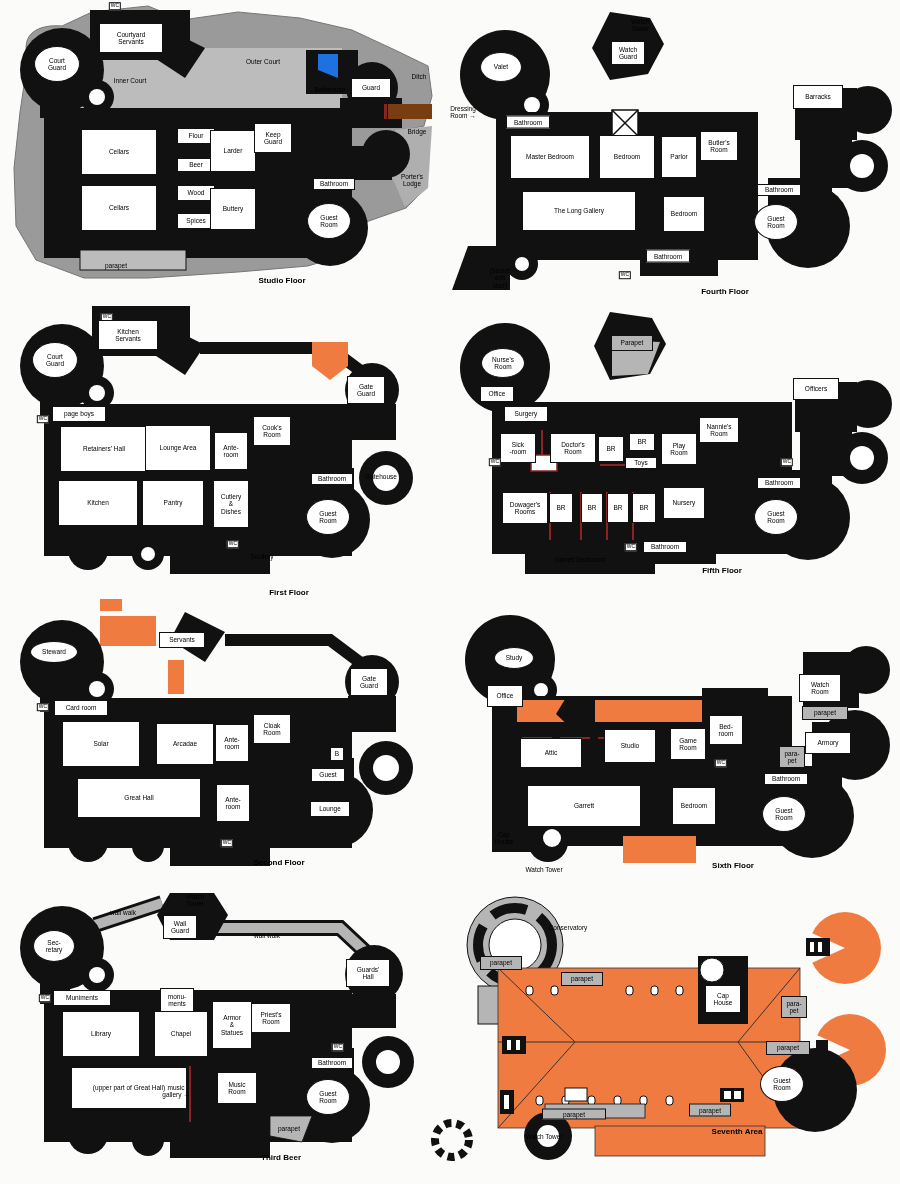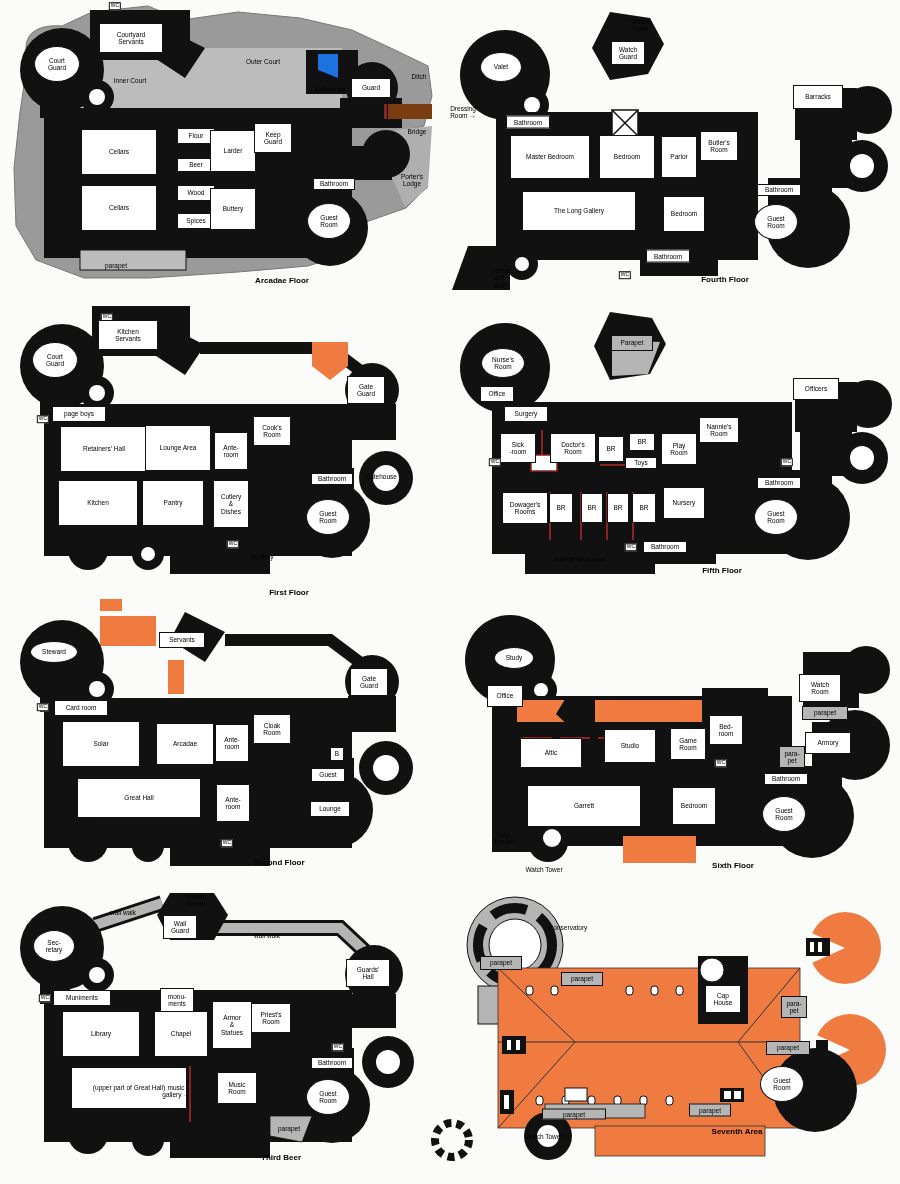--- a/index.html
+++ b/index.html
@@ -253,21 +253,21 @@
       <div class="lbl room" style="left: 196px; top: 193px; width: 38px; height: 16px;">Wood</div>
       <div class="lbl room" style="left: 196px; top: 221px; width: 38px; height: 16px;">Spices</div>
       <div class="lbl room" style="left: 233px; top: 151px; width: 46px; height: 42px;">Larder</div>
       <div class="lbl room" style="left: 233px; top: 209px; width: 46px; height: 42px;">Buttery</div>
       <div class="lbl room" style="left: 273px; top: 138px; width: 38px; height: 30px;">Keep
 Guard</div>
       <div class="lbl room" style="left: 334px; top: 184px; width: 42px; height: 12px;">Bathroom</div>
       <div class="lbl room round" style="left: 329px; top: 221px; width: 44px; height: 36px;">Guest
 Room</div>
       <div class="lbl bare" style="left: 116px; top: 266px;">parapet</div>
-      <div class="lbl title" style="left: 282px; top: 281px;">Arcadae Floor</div>
+      <div class="lbl title" style="left: 282px; top: 281px;">Studio Floor</div>
       <div class="lbl tiny" style="left: 107px; top: 317px;">WC</div>
       <div class="lbl room" style="left: 128px; top: 335px; width: 60px; height: 30px;">Kitchen
 Servants</div>
       <div class="lbl room round" style="left: 55px; top: 360px; width: 46px; height: 36px;">Court
 Guard</div>
       <div class="lbl tiny" style="left: 43px; top: 419px;">WC</div>
       <div class="lbl room" style="left: 79px; top: 414px; width: 54px; height: 16px;">page boys</div>
       <div class="lbl room" style="left: 104px; top: 449px; width: 88px; height: 46px;">Retainers' Hall</div>
       <div class="lbl room" style="left: 178px; top: 448px; width: 66px; height: 46px;">Lounge Area</div>
       <div class="lbl room" style="left: 231px; top: 451px; width: 34px; height: 38px;">Ante-
@@ -357,21 +357,21 @@
       <div class="lbl room" style="left: 579px; top: 211px; width: 114px; height: 40px;">The Long Gallery</div>
       <div class="lbl room" style="left: 684px; top: 214px; width: 42px; height: 36px;">Bedroom</div>
       <div class="lbl room" style="left: 668px; top: 256px; width: 44px; height: 13px;">Bathroom</div>
       <div class="lbl tiny" style="left: 625px; top: 275px;">WC</div>
       <div class="lbl bare" style="left: 500px; top: 278px;">(secret
 exit
 stair)</div>
       <div class="lbl room" style="left: 779px; top: 190px; width: 44px; height: 12px;">Bathroom</div>
       <div class="lbl room round" style="left: 776px; top: 222px; width: 44px; height: 36px;">Guest
 Room</div>
-      <div class="lbl title" style="left: 725px; top: 280px;">Fourth Floor</div>
+      <div class="lbl title" style="left: 725px; top: 292px;">Fourth Floor</div>
       <div class="lbl zone" style="left: 632px; top: 343px; width: 42px; height: 16px;">Parapet</div>
       <div class="lbl room round" style="left: 503px; top: 363px; width: 44px; height: 30px;">Nurse's
 Room</div>
       <div class="lbl room" style="left: 497px; top: 394px; width: 34px; height: 16px;">Office</div>
       <div class="lbl room" style="left: 526px; top: 414px; width: 44px; height: 16px;">Surgery</div>
       <div class="lbl room" style="left: 518px; top: 448px; width: 36px; height: 30px;">Sick
 -room</div>
       <div class="lbl room" style="left: 573px; top: 448px; width: 46px; height: 30px;">Doctor's
 Room</div>
       <div class="lbl room" style="left: 611px; top: 449px; width: 26px; height: 26px;">BR</div>

